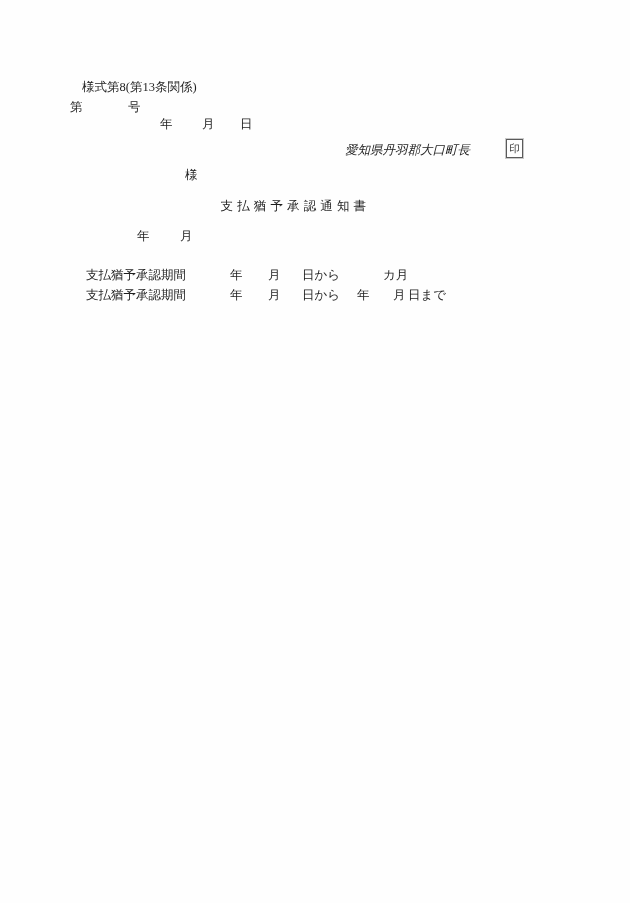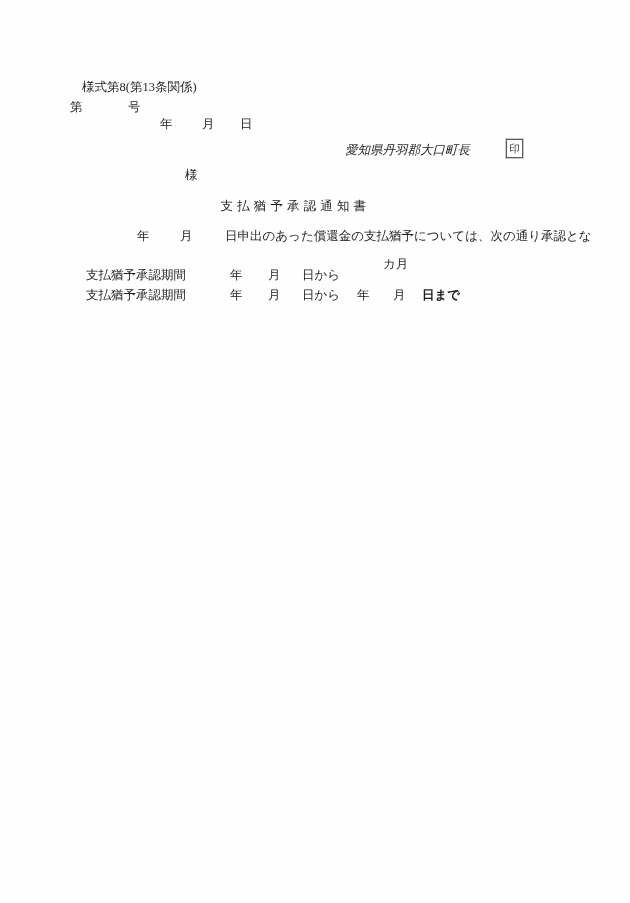--- a/index.html
+++ b/index.html
@@ -41,28 +41,28 @@
   .honorific  { left: 185px; top: 168px; }
   .doc-title  { left: 0; top: 199px; width: 587px; text-align: center; letter-spacing: 0.5px; }
   .b1-year    { left: 137px; top: 229px; }
   .b1-month   { left: 180px; top: 229px; }
   .b1-rest    { left: 225px; top: 229px; }
   .b2         { left: 70px;  top: 247px; }
   .ap-label   { left: 86px;  top: 268px; }
   .ap-year    { left: 230px; top: 268px; }
   .ap-month   { left: 268px; top: 268px; }
   .ap-dayfrom { left: 302px; top: 268px; }
-  .ap-months  { left: 383px; top: 257px; font-family: Liberation Serif, serif; }
+  .ap-months  { left: 383px; top: 268px; font-family: Liberation Serif, serif; }
   .rp-label   { left: 86px;  top: 288px; }
   .rp-year    { left: 230px; top: 288px; }
   .rp-month   { left: 268px; top: 288px; }
   .rp-dayfrom { left: 302px; top: 288px; }
   .rp-year2   { left: 357px; top: 288px; }
   .rp-month2  { left: 393px; top: 288px; }
-  .rp-dayto   { left: 422px; top: 288px; font-weight: bold; }
+  .rp-dayto   { left: 408px; top: 288px; }
 </style>
 </head>
 <body>
 
 <div class="page">
 
   <span class="t form-ref">様式第8(第13条関係)</span>
 
   <span class="t docno-p">第</span>
   <span class="t docno-s">号</span>
@@ -73,21 +73,20 @@
 
   <span class="t issuer">愛知県丹羽郡大口町長</span>
   <span class="t seal">印</span>
 
   <span class="t honorific">様</span>
 
   <div class="t doc-title">支 払 猶 予 承 認 通 知 書</div>
 
   <span class="t b1-year">年</span>
   <span class="t b1-month">月</span>
-  <span class="t b1-rest">日申出のあった償還金の支払猶予については、次の通り承認とな</span>
 
   <span class="t ap-label">支払猶予承認期間</span>
   <span class="t ap-year">年</span>
   <span class="t ap-month">月</span>
   <span class="t ap-dayfrom">日から</span>
   <span class="t ap-months">カ月</span>
 
   <span class="t rp-label">支払猶予承認期間</span>
   <span class="t rp-year">年</span>
   <span class="t rp-month">月</span>

